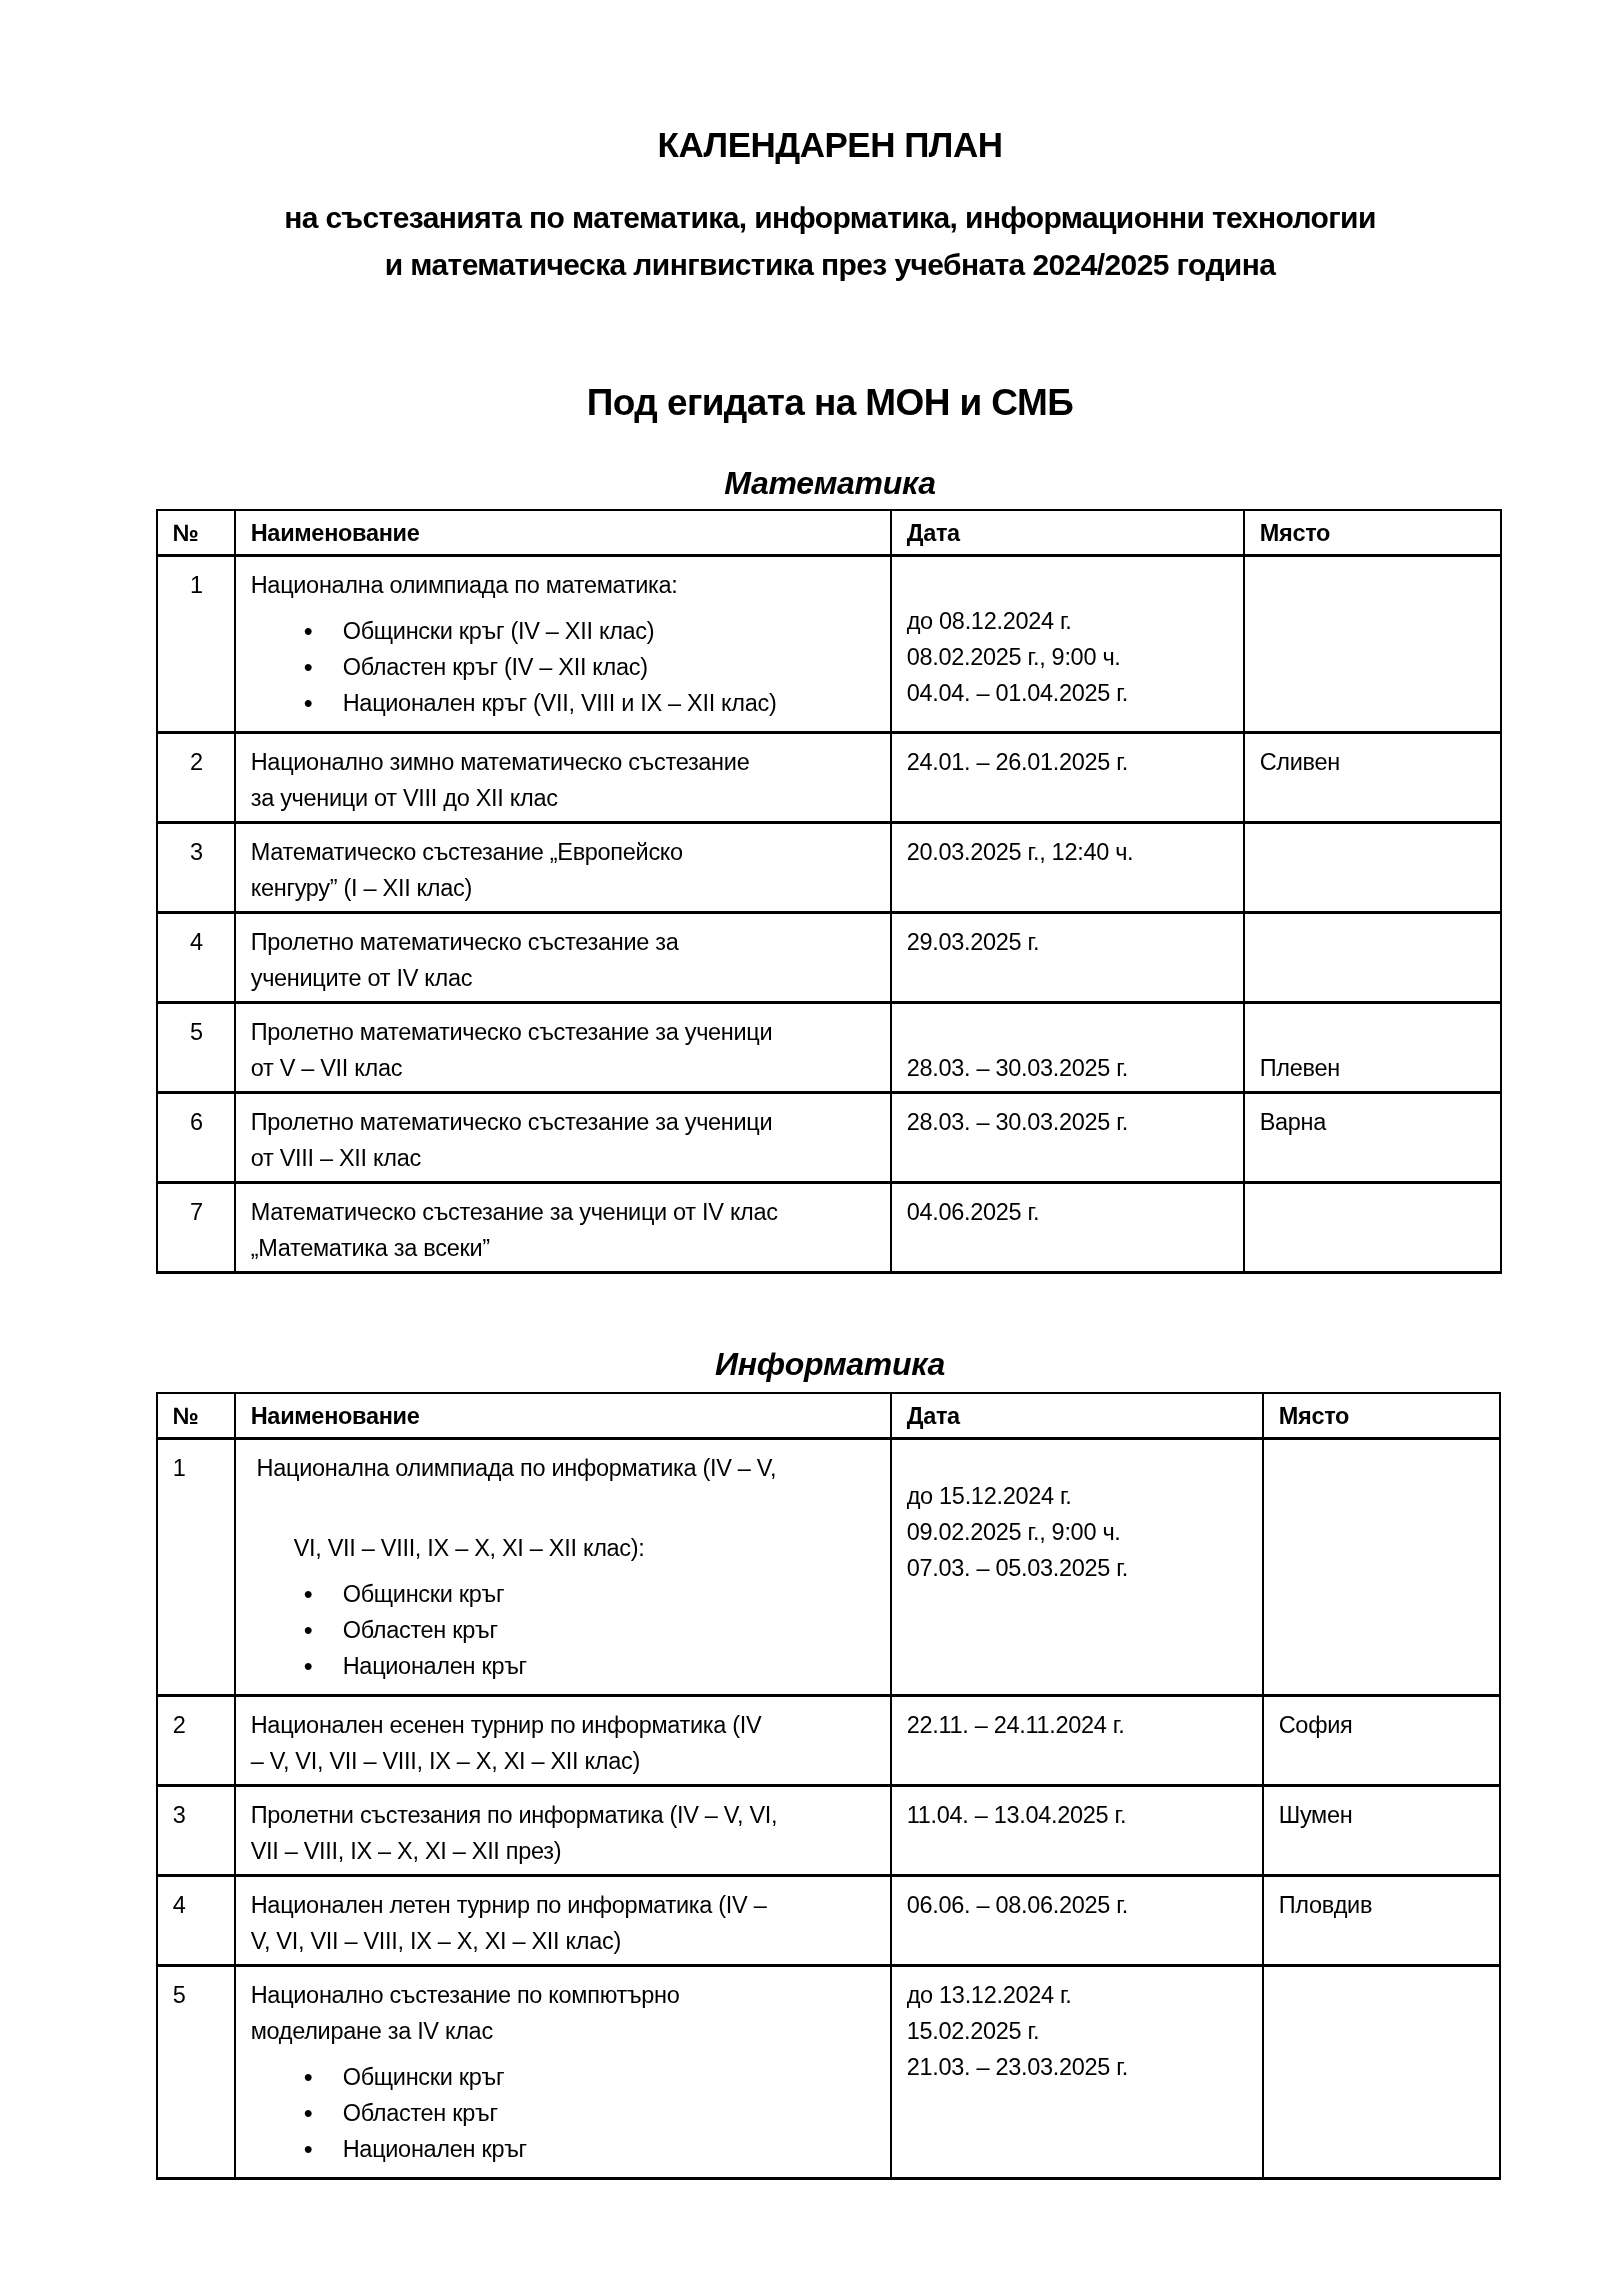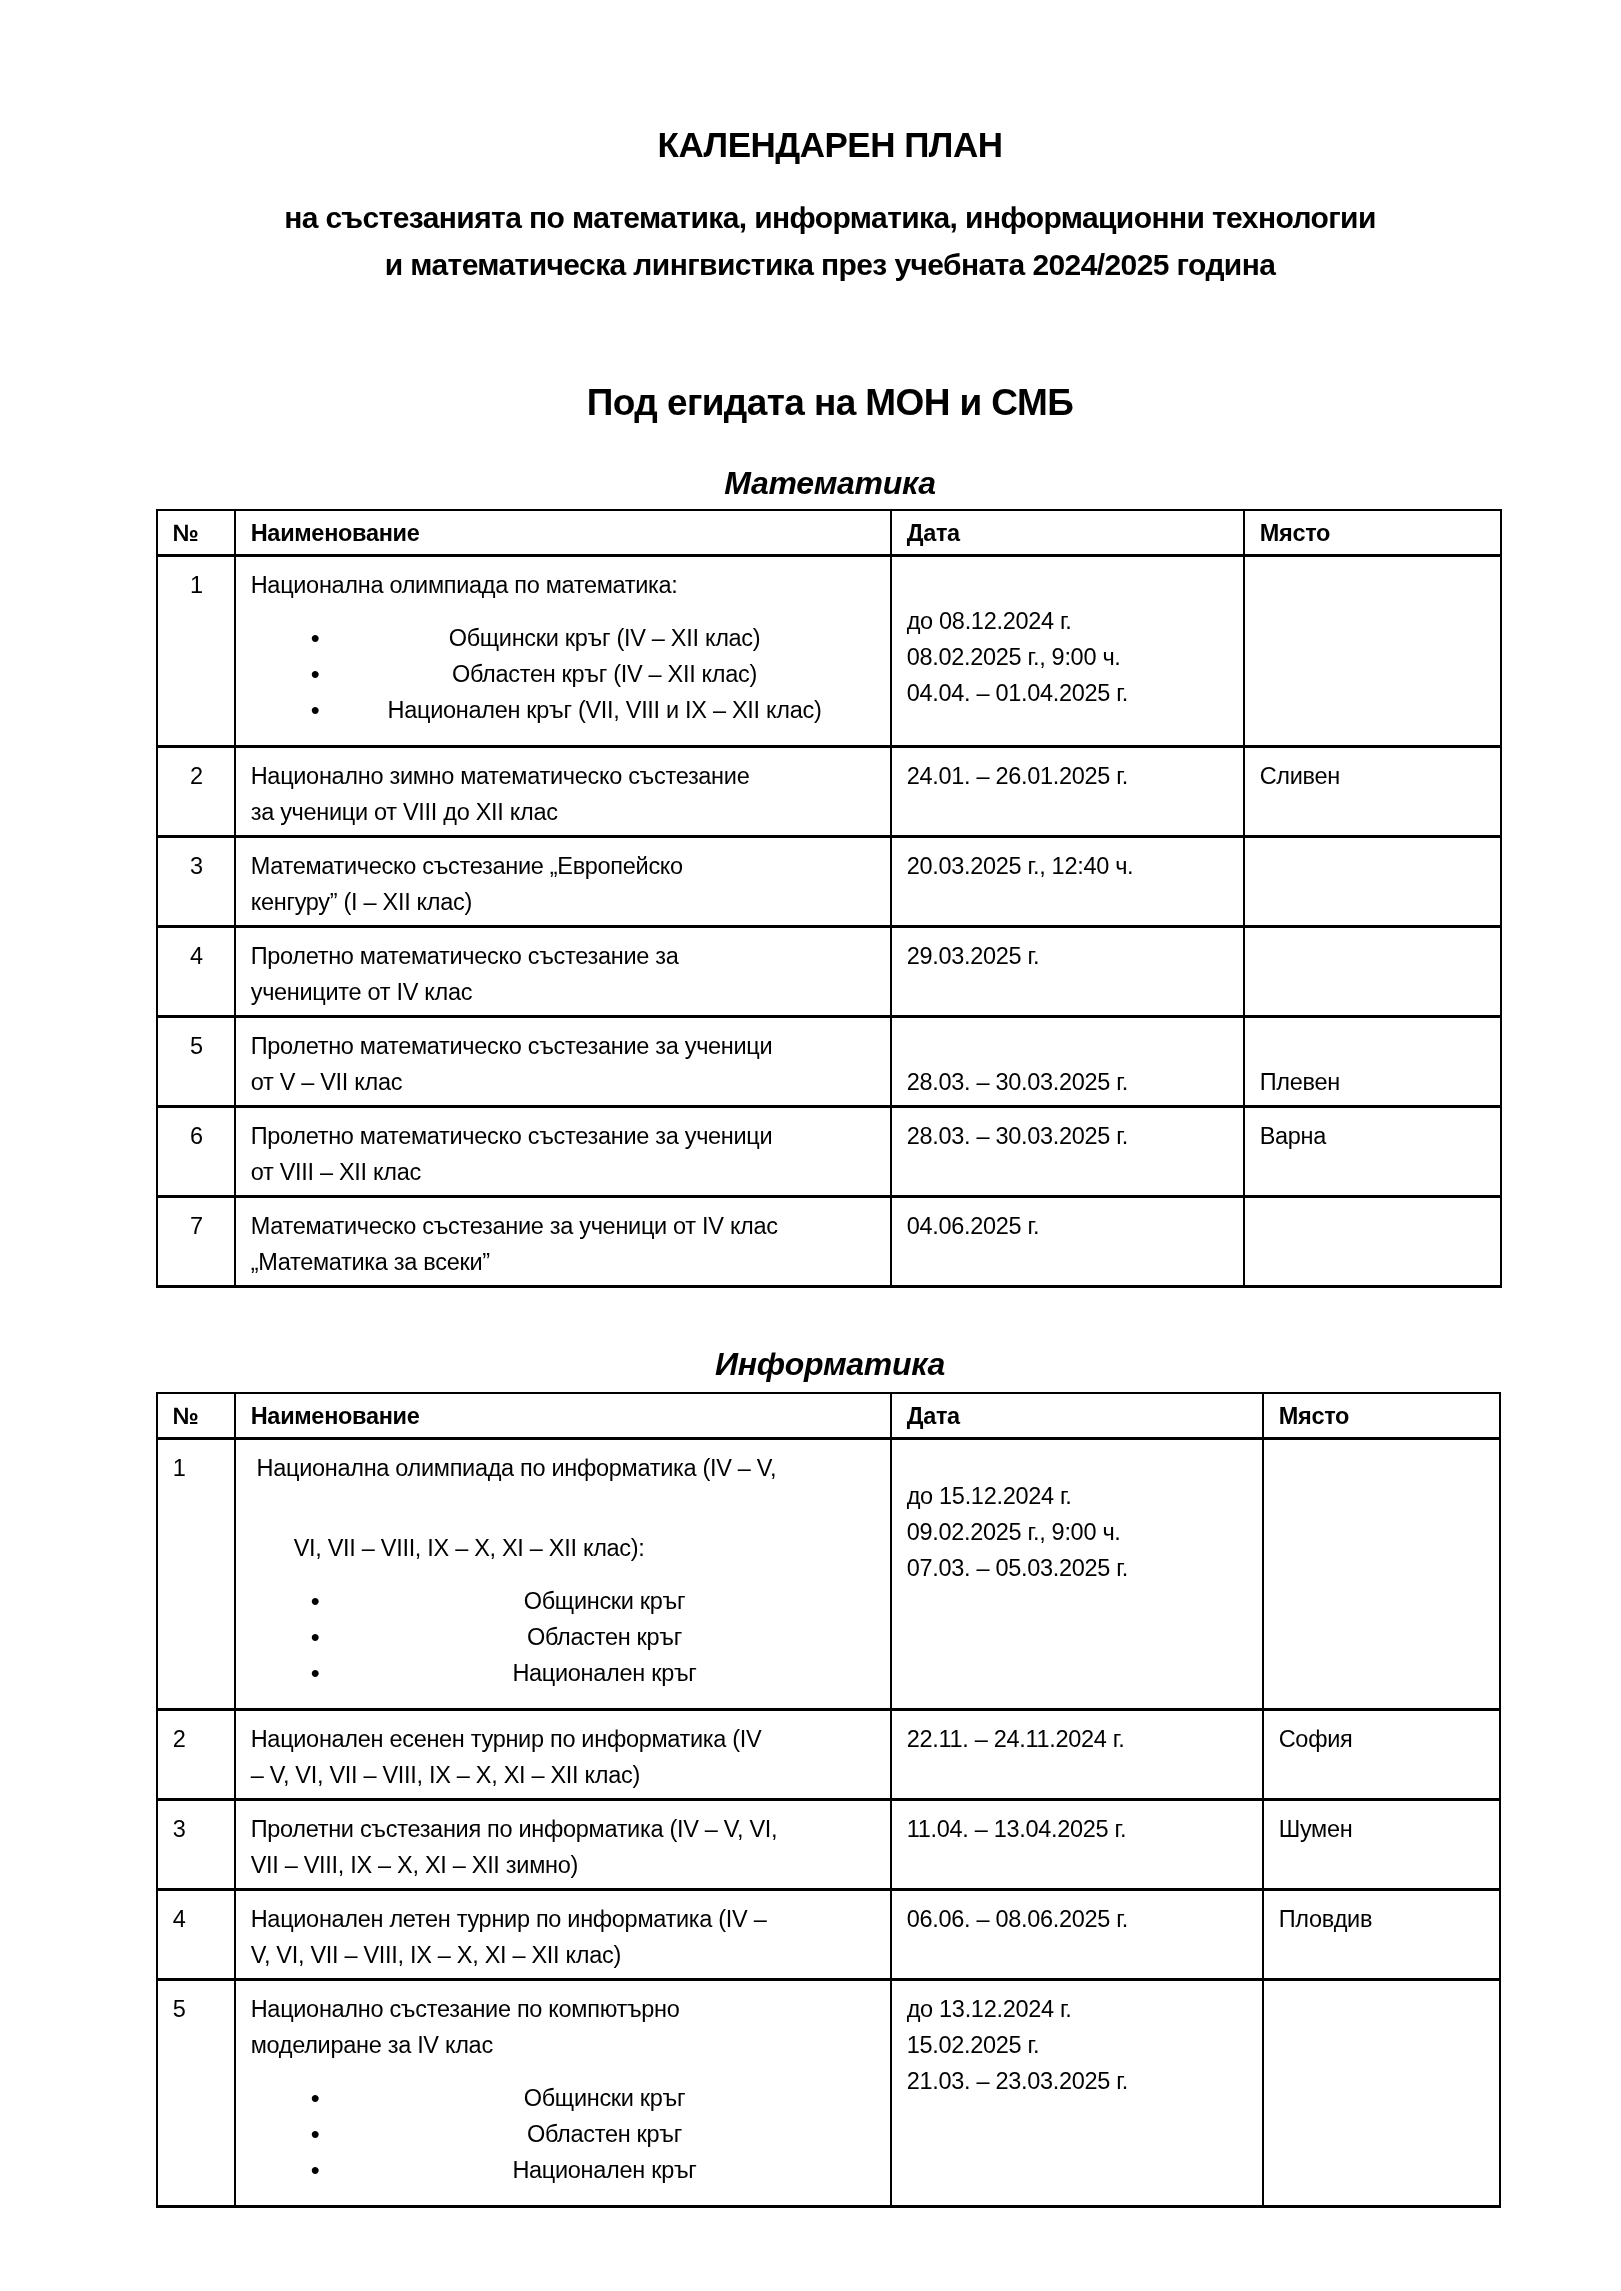--- a/index.html
+++ b/index.html
@@ -15,21 +15,21 @@
   .section { left: 0; width: 1660px; text-align: center; font-weight: bold;
              font-style: italic; font-size: 32px; letter-spacing: -0.3px; }
   table.plan { position: absolute; left: 156px; width: 1344px; border-collapse: collapse;
                table-layout: fixed; font-size: 23.5px; letter-spacing: -0.3px; }
   table.plan td, table.plan th { border: 2.5px solid #000; vertical-align: top;
                padding: 9.8px 13.7px 0 14.7px; line-height: 36px; text-align: left; }
   table.plan th { font-weight: bold; height: 43px; vertical-align: middle; padding-top: 0; }
   table.plan thead tr { border-bottom: 3.9px solid #000; }
   table.plan tbody tr { border-bottom: 3.9px solid #000; }
   .num-center { text-align: center !important; }
-  .bullets { list-style: none; margin: 17px; padding: 0; text-align: center; }
+  .bullets { list-style: none; margin: 10px; padding: 0; }
   .bullets li { position: relative; padding-left: 82px; }
   .bullets li::before { content: "\2022"; position: absolute; left: 43px; top: 0; font-size: 25.5px; }
   .indent2 { padding-left: 43px; display: block; margin-top: 44px; }
 </style>
 </head>
 <body>
 
 <div class="abs title">КАЛЕНДАРЕН ПЛАН</div>
 <div class="abs subtitle">
   <div>на състезанията по математика, информатика, информационни технологии</div>
@@ -169,21 +169,21 @@
         <div>Национален есенен турнир по информатика (IV</div>
         <div>– V, VI, VII – VIII, IX – X, XI – XII клас)</div>
       </td>
       <td>22.11. – 24.11.2024 г.</td>
       <td>София</td>
     </tr>
     <tr style="height:90px">
       <td>3</td>
       <td>
         <div>Пролетни състезания по информатика (IV – V, VI,</div>
-        <div>VII – VIII, IX – X, XI – XII зимно)</div>
+        <div>VII – VIII, IX – X, XI – XII през)</div>
       </td>
       <td>11.04. – 13.04.2025 г.</td>
       <td>Шумен</td>
     </tr>
     <tr style="height:90px">
       <td>4</td>
       <td>
         <div>Национален летен турнир по информатика (IV –</div>
         <div>V, VI, VII – VIII, IX – X, XI – XII клас)</div>
       </td>

